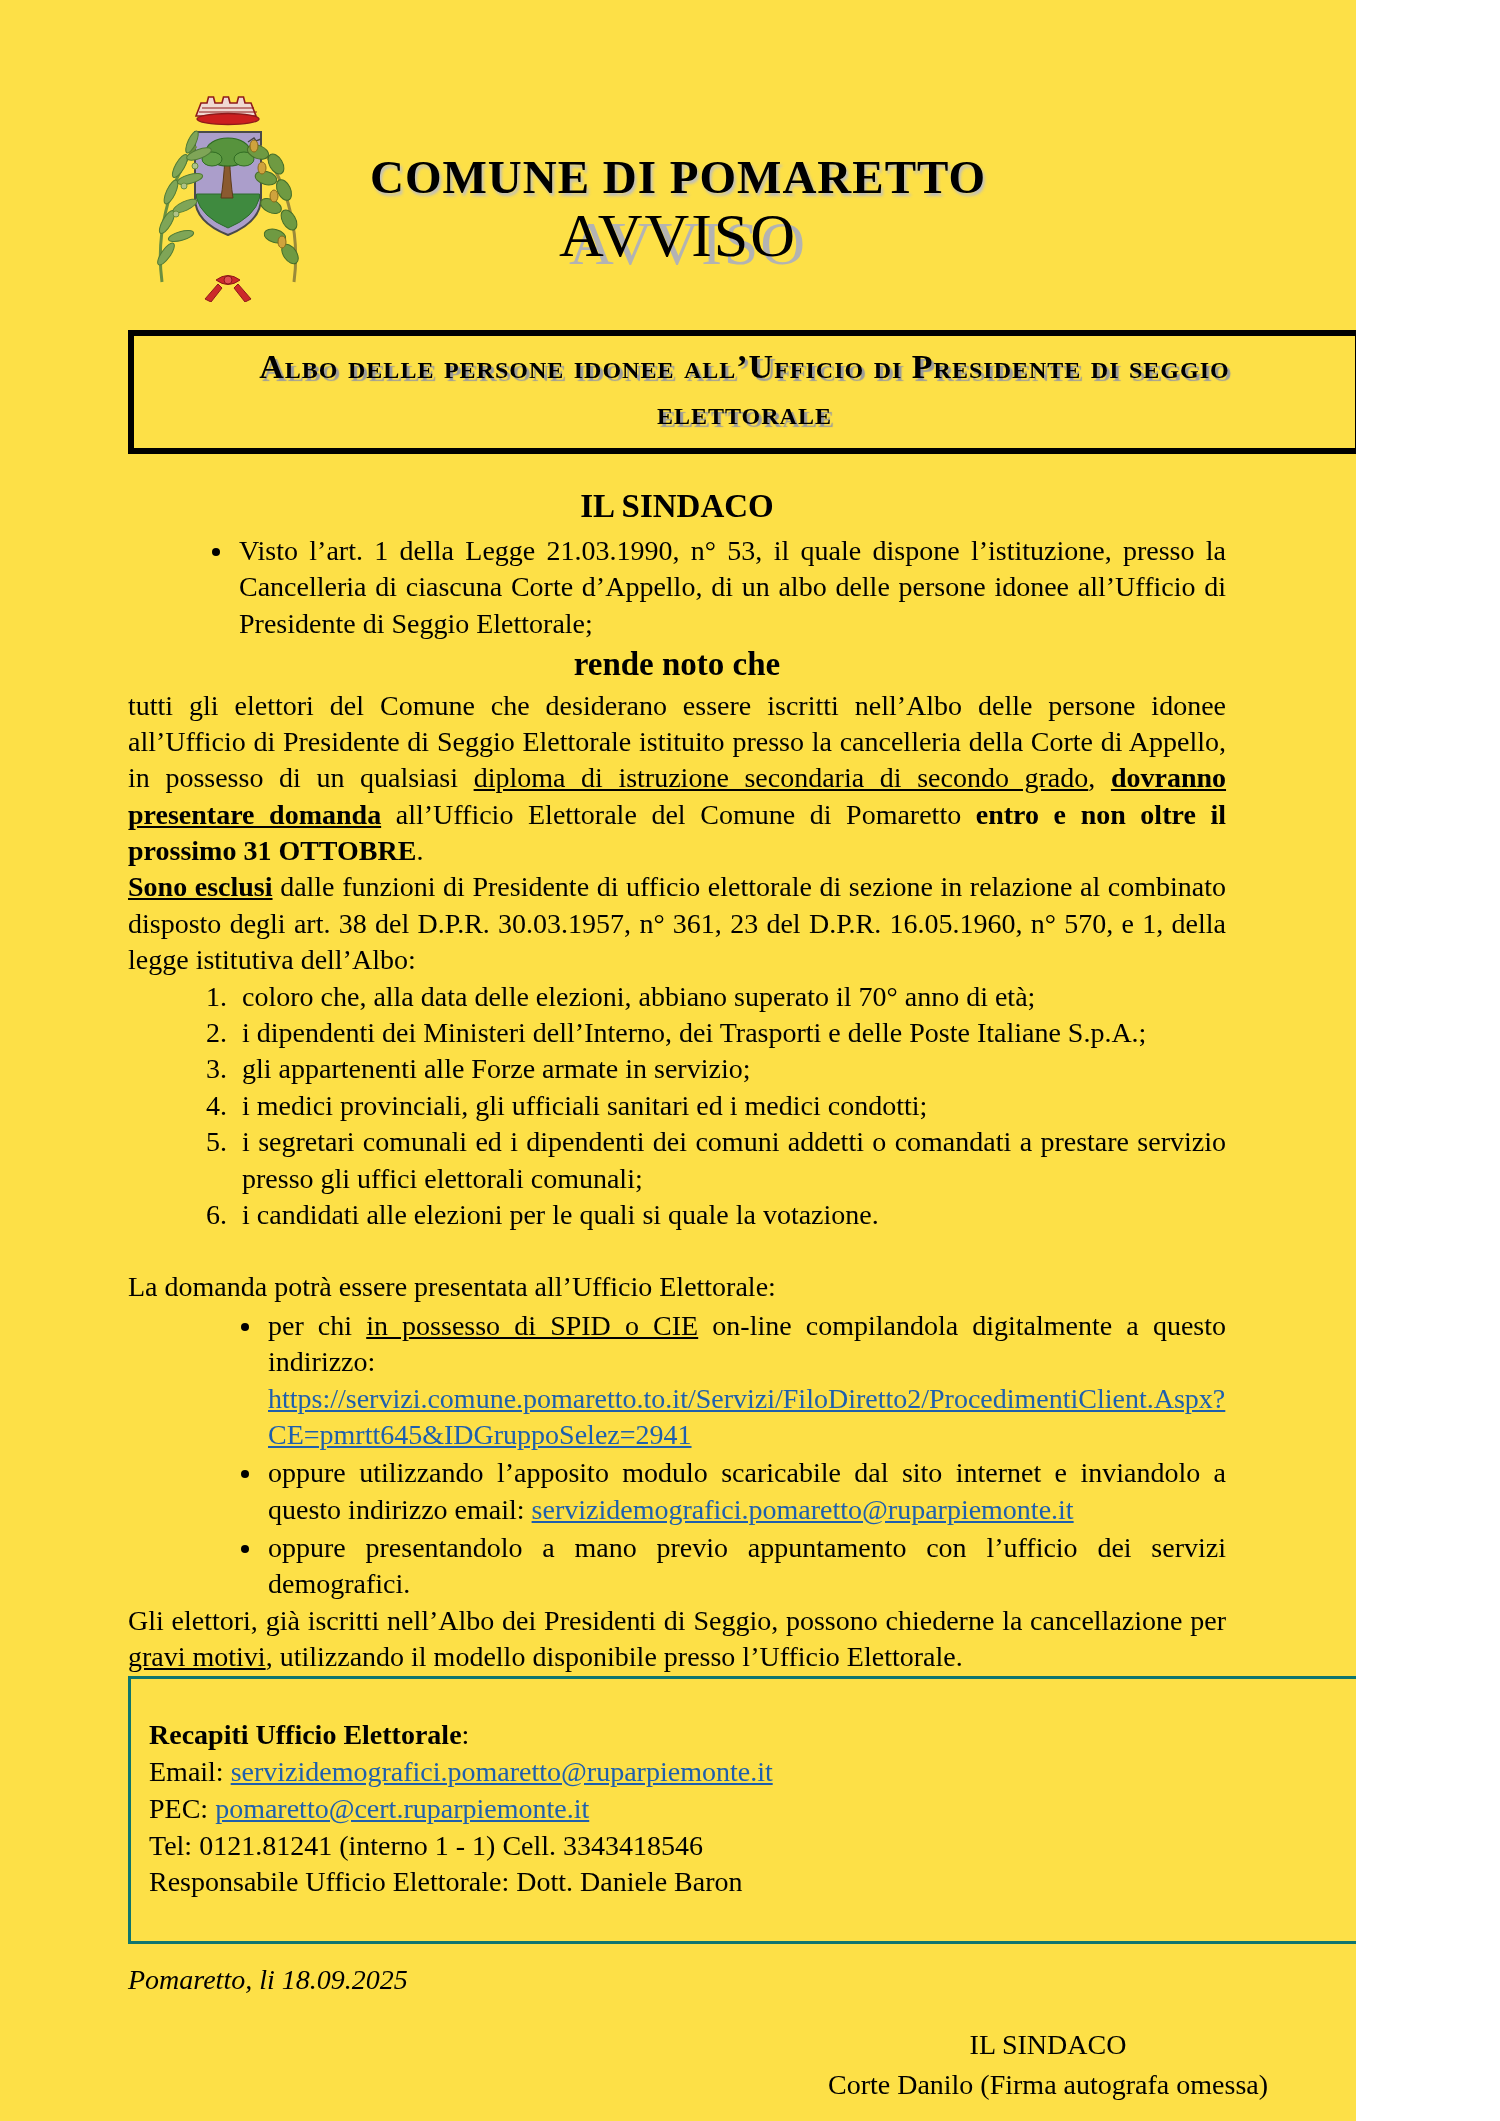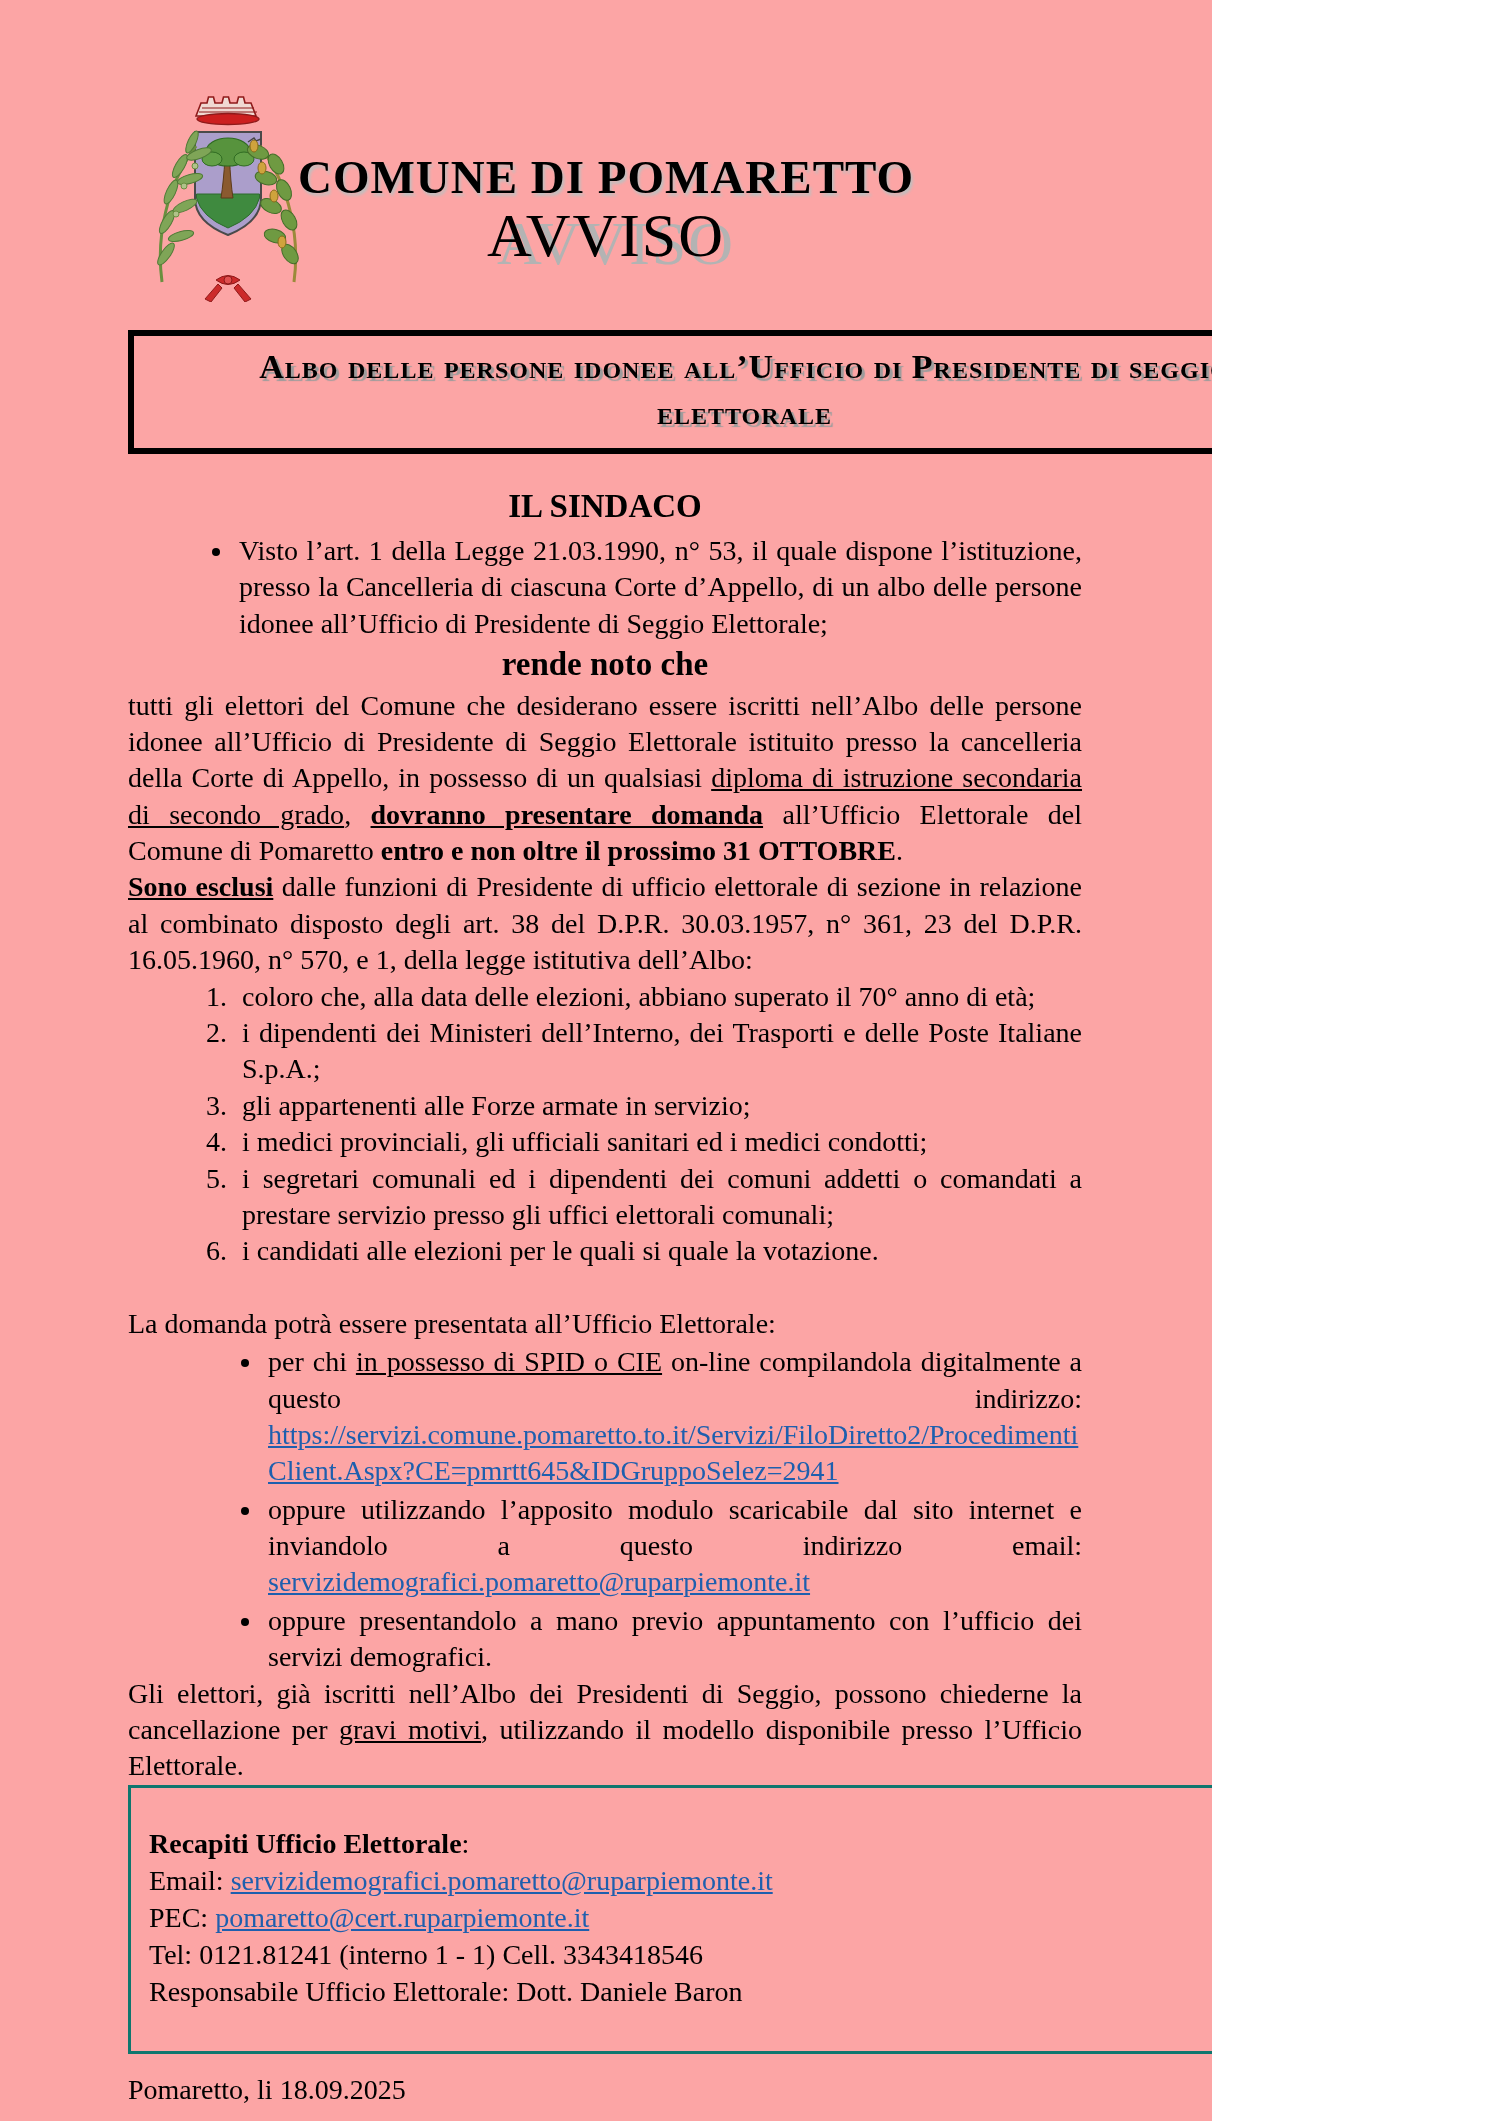--- a/index.html
+++ b/index.html
@@ -1,18 +1,18 @@
 <!DOCTYPE html>
 <html><head>
 <meta charset="utf-8">
 <style>
   html,body { margin:0; padding:0; background:#ffffff; }
   .page {
-    position:relative; width:1212px; height:2121px; overflow:hidden;
-    background:#fca5a5; color:#000;
+    position:relative; width:1356px; height:2121px; overflow:hidden;
+    background:#fde047; color:#000;
     font-family:"Liberation Serif","DejaVu Serif",serif;
   }
   .crest { position:absolute; left:138px; top:86px; width:180px; height:216px; }
 
   .head { padding-top:150px; text-align:center; }
   .commune {
     font-size:47px; font-weight:700; letter-spacing:1px; line-height:1.15;
     text-shadow:2px 3px 3px #bfbfbf;
   }
   .avviso {
@@ -55,21 +55,21 @@
     color:#1e5fae; overflow-wrap:anywhere; cursor:pointer;
   }
 
   .contacts {
     box-sizing:border-box; width:1233px;
     border:3px solid #0f766e; padding:38px 30px 40px 18px;
     font-size:28px; line-height:1.32;
   }
   .contacts p { margin:0; }
 
-  p.date { margin:18px 0 0 0; }
+  p.date { margin:18px 0 0 0;font-style:italic; }
   .sig { width:660px; margin:26px 0 0 590px; text-align:center; line-height:1.45; }
 </style>
 </head>
 <body>
 
 <div class="page">
 
   <svg class="crest" viewBox="0 0 180 216" aria-hidden="true">
 
     <g>

